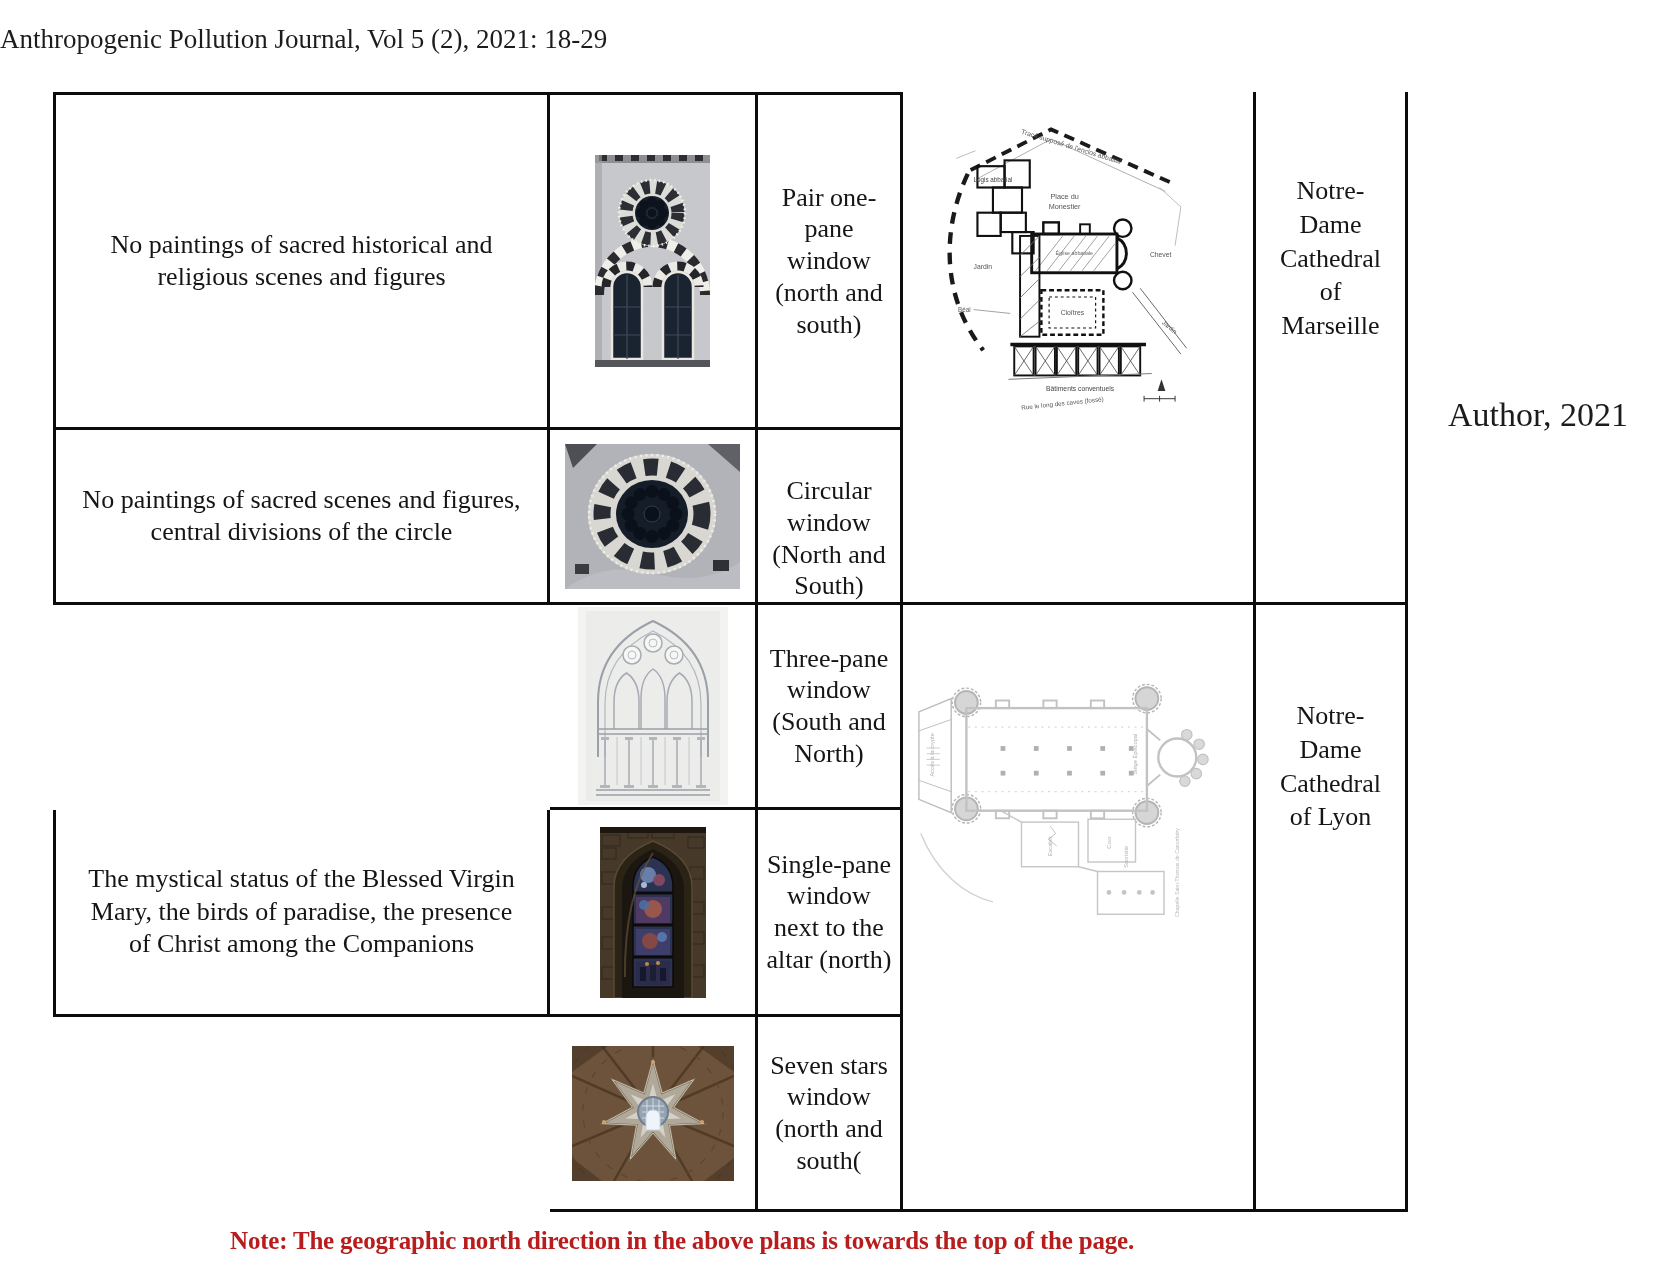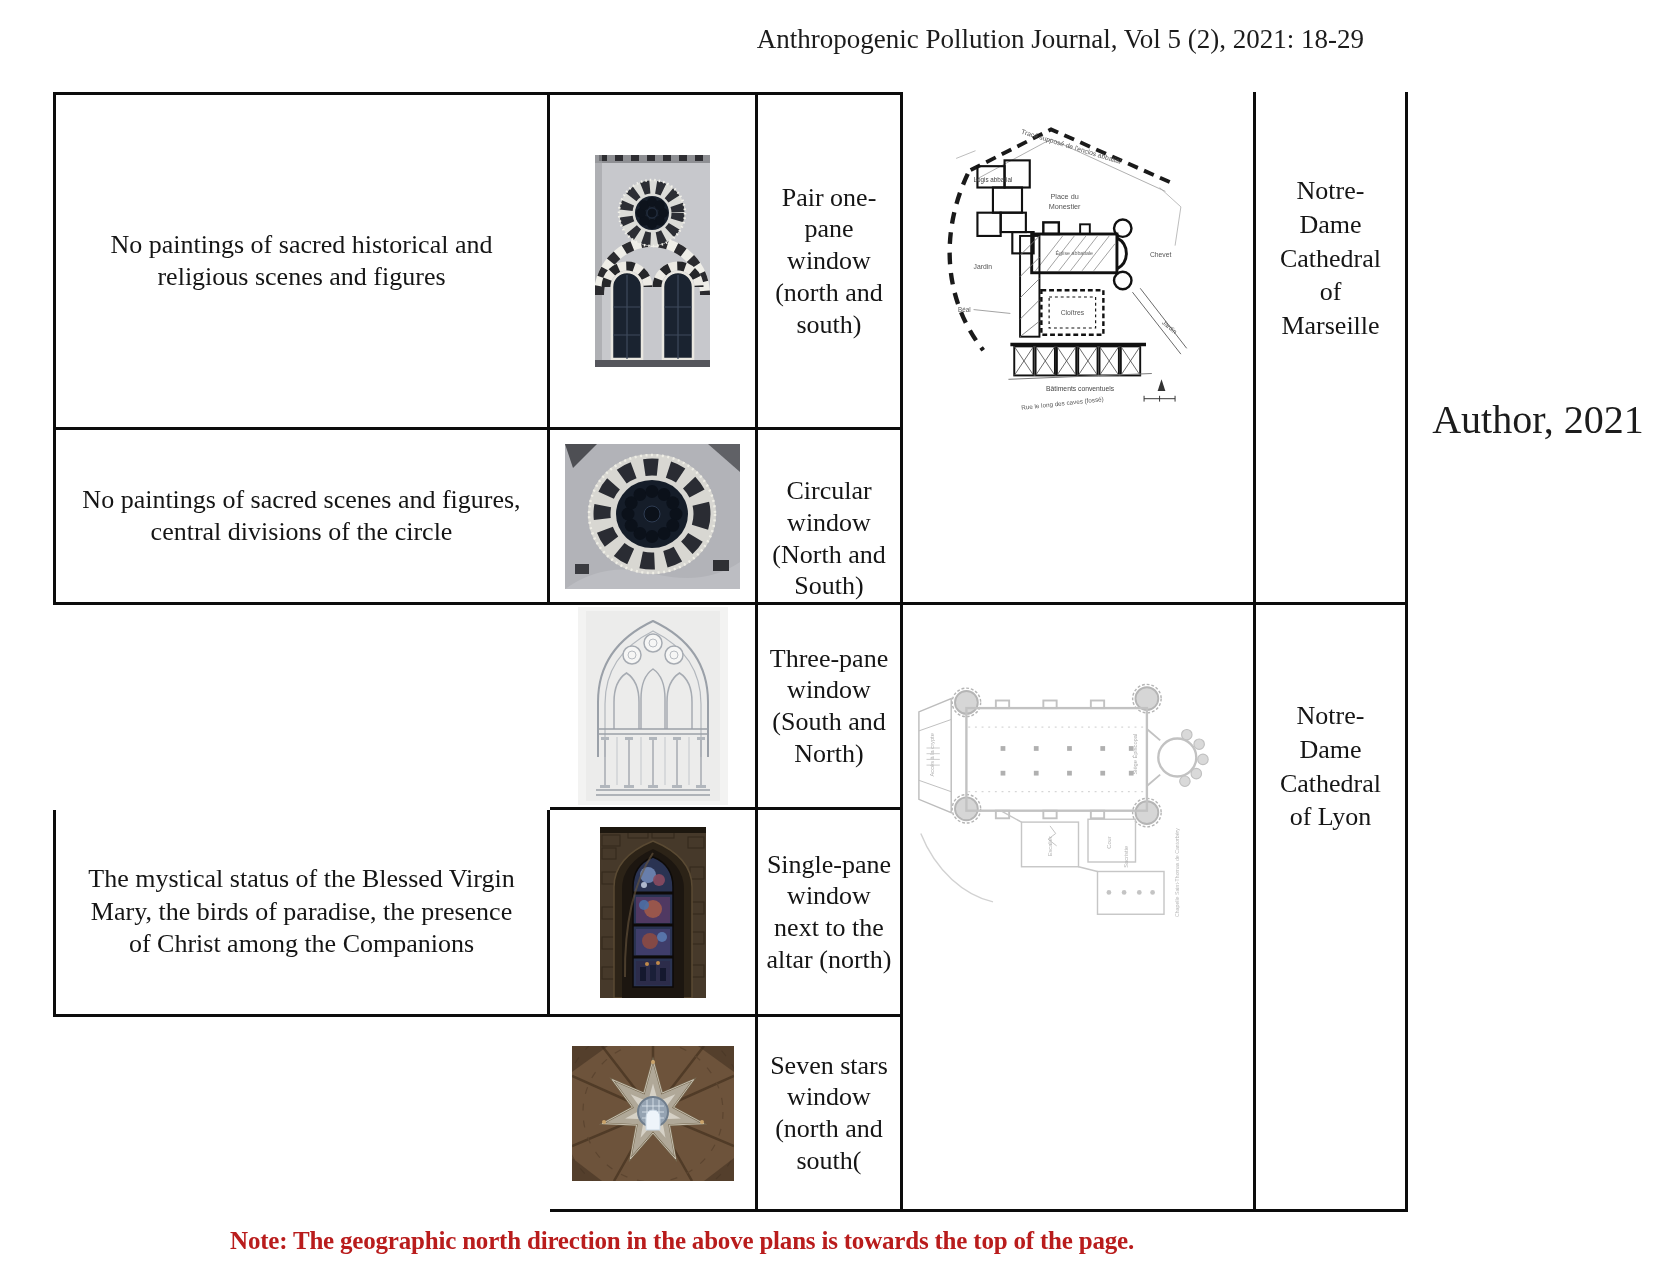--- a/index.html
+++ b/index.html
@@ -8,21 +8,21 @@
     position: relative;
     width: 1658px;
     height: 1281px;
     background: #ffffff;
     font-family: "Liberation Serif", "DejaVu Serif", serif;
     color: #151515;
     overflow: hidden;
   }
   #journal-header {
     position: absolute; top: 24px; left: 0; width: 1364px;
-    text-align: right; font-size: 27px; color: #1c1c1c;
+    text-align: left; font-size: 27px; color: #1c1c1c;
   }
   #doc-table {
     position: absolute; left: 37px; top: 92px;
     width: 1371px; height: 1120px;
     display: grid;
     grid-template-columns: 513px 208px 145px 353px 152px;
     grid-template-rows: 338px 175px 205px 207px 195px;
   }
   .cell {
     border-right: 3px solid #0c0c0c;
@@ -36,21 +36,21 @@
   .wtype { font-size: 26px; line-height: 1.22; padding: 0 8px; }
   .cname { font-size: 26px; line-height: 1.3; padding: 0 12px; align-items: flex-start; }
   .cname .inner { width: 100%; }
   .cname-marseille { padding-top: 82px; }
   .cname-lyon { padding-top: 94px; }
   .plan-cell { align-items: flex-start; justify-content: flex-start; }
   .plan-m { margin: 18px 0 0 10px; }
   .plan-l { margin: 48px 0 0 4px; }
   #author-caption {
     position: absolute; left: 1428px; top: 396px; width: 220px;
-    text-align: center; font-size: 40px; color: #1c1c1c;
+    text-align: center; font-size: 34px; color: #1c1c1c;
   }
   #note-line {
     position: absolute; top: 1227px; left: 0; width: 1364px;
     text-align: center; font-size: 25px; font-weight: bold; color: #b91c1c;
     letter-spacing: -0.2px;
   }
   svg text { font-family: "Liberation Sans", "DejaVu Sans", sans-serif; }
 </style>
 </head>
 <body>

